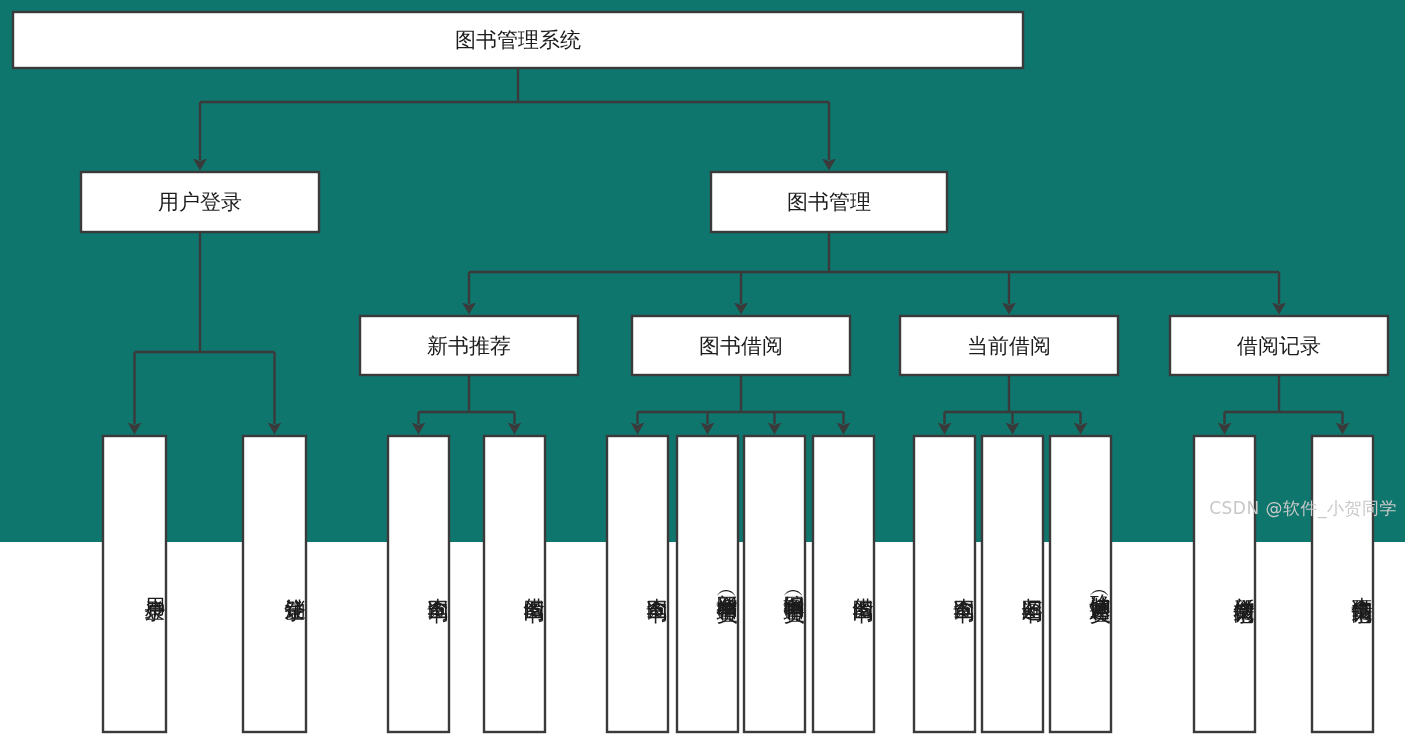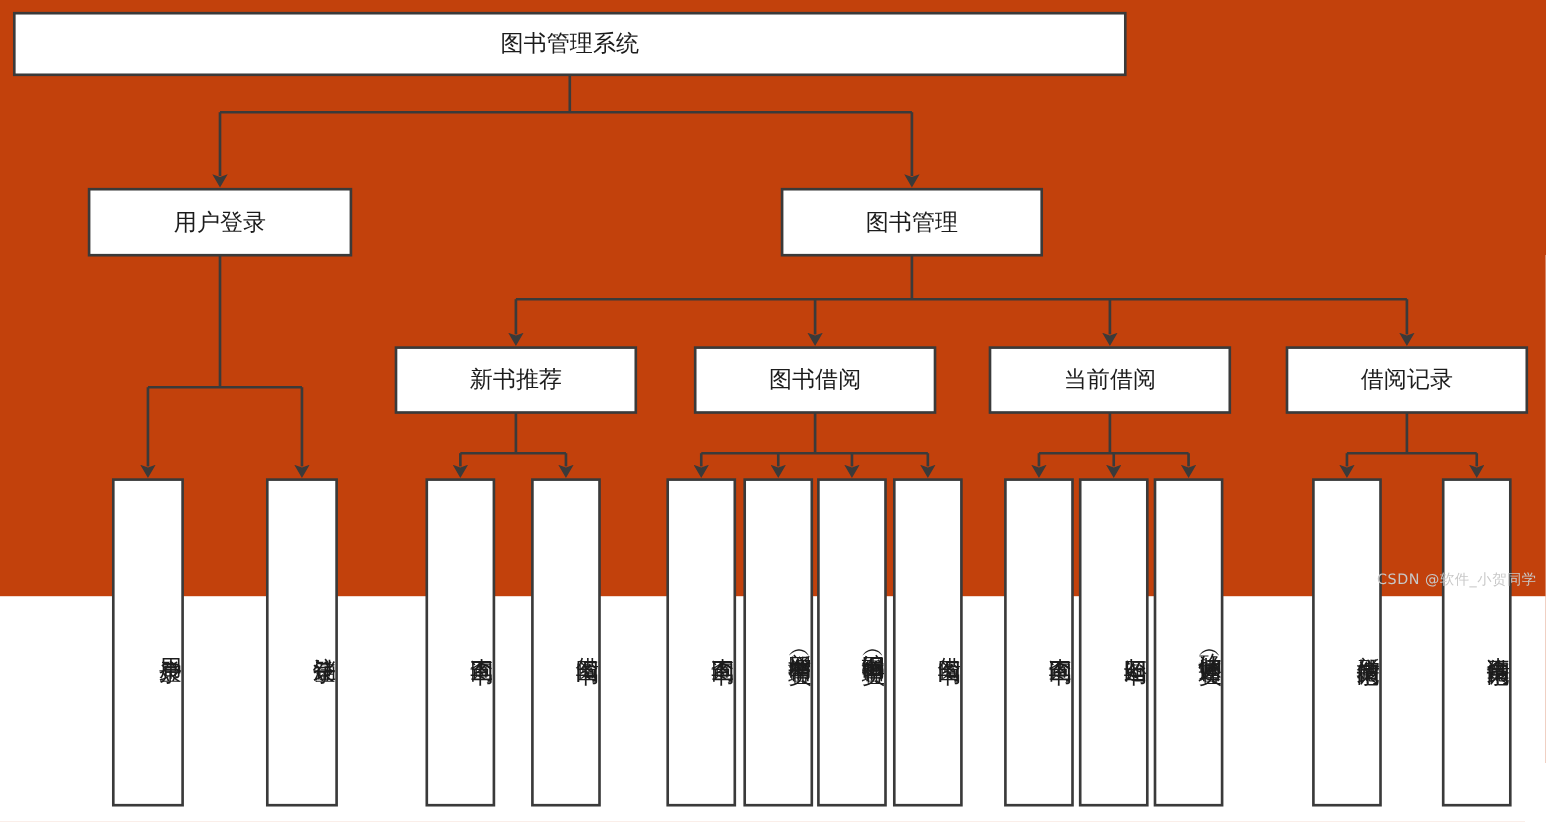--- a/index.html
+++ b/index.html
@@ -10,21 +10,21 @@
   body {
     width: 1405px;
     height: 747px;
     font-family: "DejaVu Sans", "Liberation Sans", sans-serif;
     overflow: hidden;
   }
   #diagram-root {
     position: relative;
     width: 1405px;
     height: 542px;
-    background: #c2410c;
+    background: #0f766e;
   }
   svg#flow {
     position: absolute;
     left: 0;
     top: 0;
     width: 1405px;
     height: 747px;
     display: block;
   }
   .node-rect {
@@ -57,23 +57,23 @@
     font-size: 21px;
     line-height: 1.06;
     color: #1c1c1c;
     letter-spacing: 1.5px;
     white-space: nowrap;
     pointer-events: none;
   }
   .watermark {
     position: absolute;
     right: 8px;
-    bottom: 6px;
-    font-family: "DejaVu Sans", "Liberation Sans", sans-serif;
-    font-size: 13px;
+    bottom: 22px;
+    font-family: "DejaVu Sans", "Liberation Sans", sans-serif;
+    font-size: 17px;
     color: #c8c8c8;
     white-space: nowrap;
     letter-spacing: 0.5px;
   }
 </style>
 </head>
 <body>
 
 <div id="diagram-root">
 

